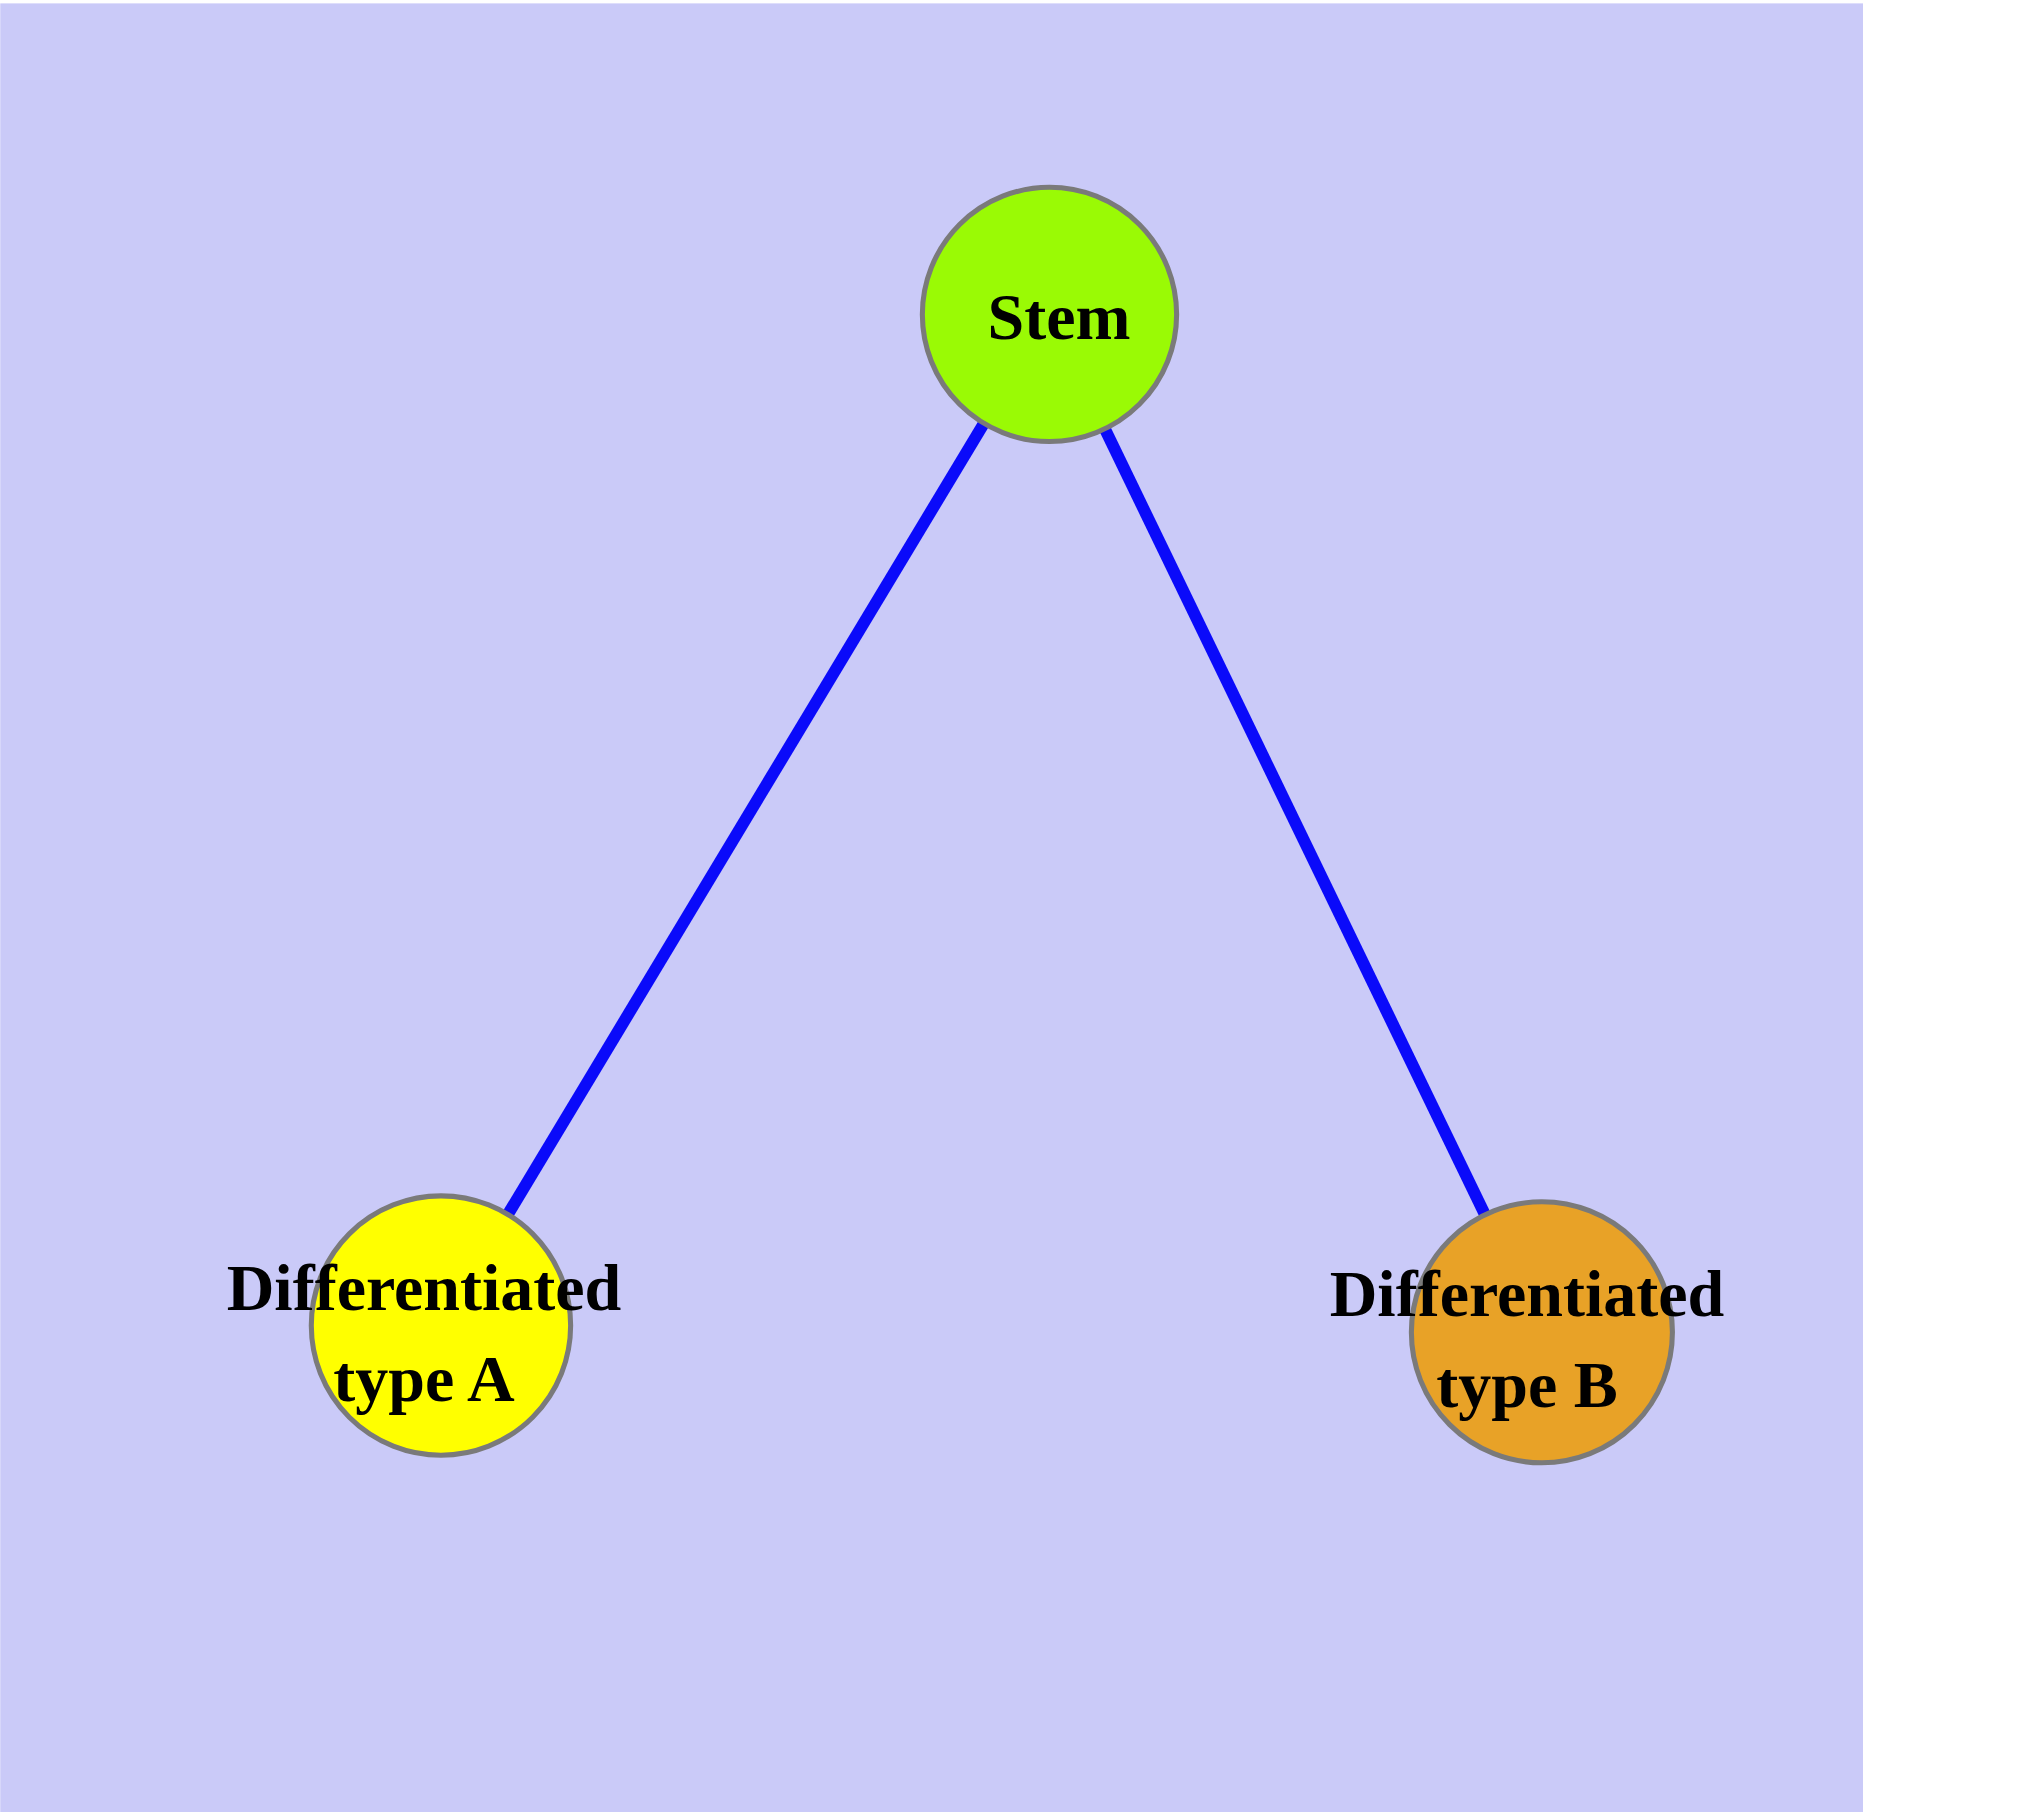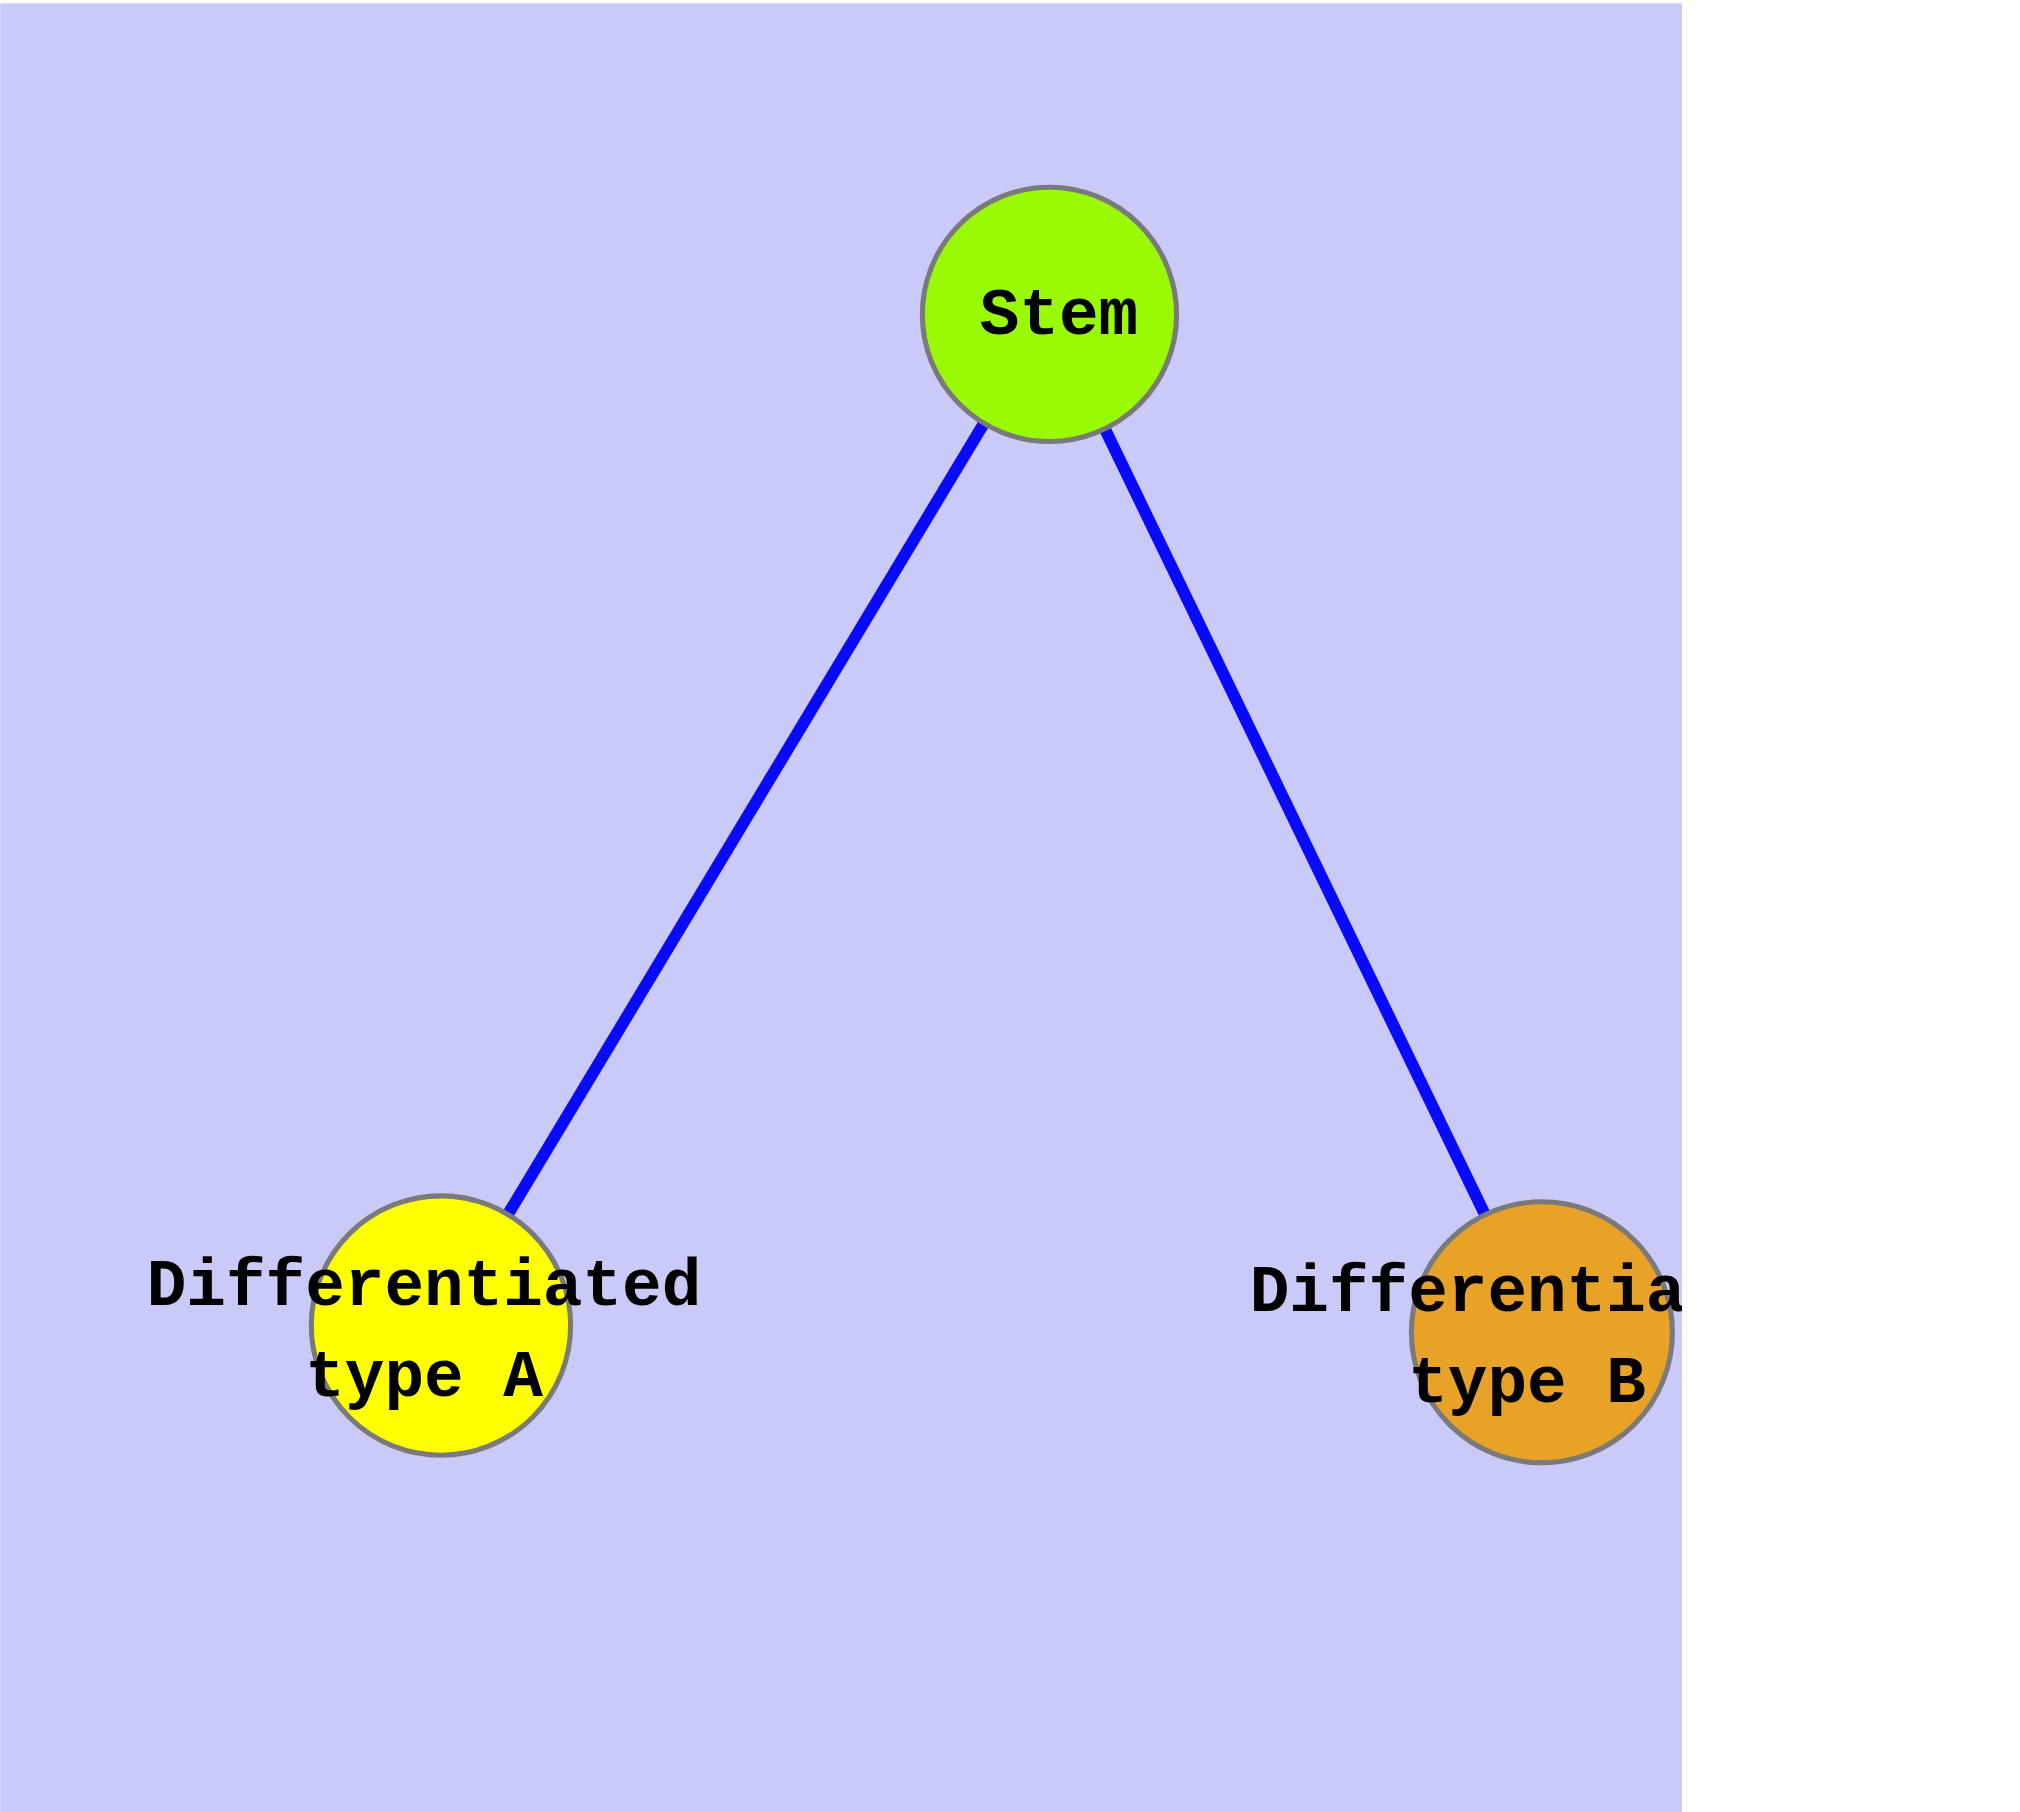--- a/index.html
+++ b/index.html
@@ -2,25 +2,26 @@
 <html style="font-size:13.6px"><head>
 <meta charset="utf-8">
 <style>
   html, body {
     margin: 0;
     padding: 0;
     background: #ffffff;
   }
   #stage {
     position: relative;
-    width: 1682px;
+    width: 1838px;
     height: 1812px;
     background: #ffffff;
     overflow: hidden;
-    font-family: Liberation Mono, monospace;
+    font-family: Liberation Serif, serif;
+    padding-left: 25px;
   }
   #graph-svg {
     position: absolute;
     left: 0;
     top: 0;
     width: 2021px;
     height: 1812px;
     display: block;
   }
   .node-label {

